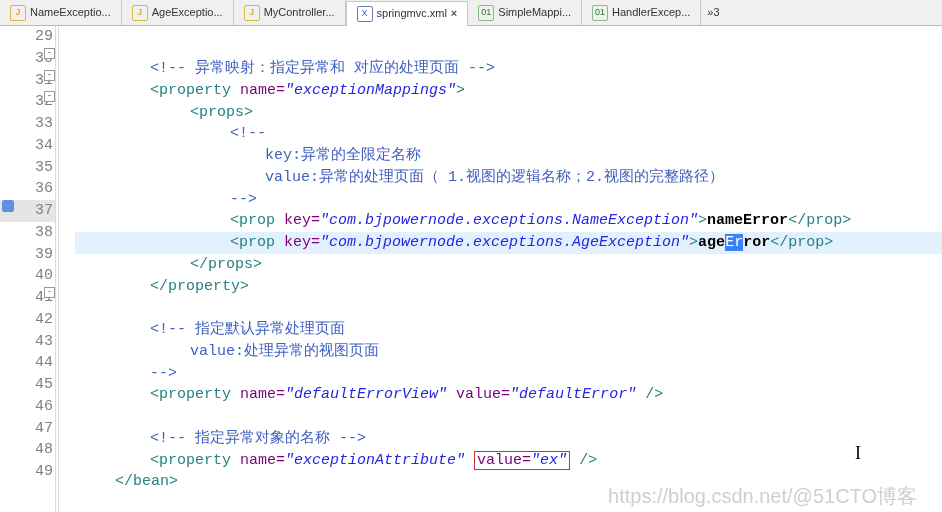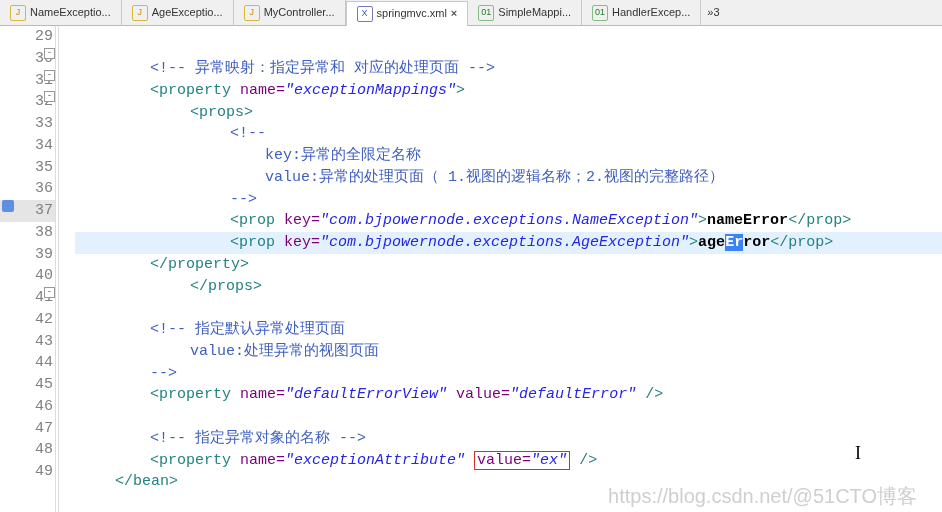--- a/index.html
+++ b/index.html
@@ -19,21 +19,21 @@
   .editor{display:flex;width:100%;}
   .gutter{width:55px;text-align:right;color:#808080;padding-right:10px;user-select:none;position:relative;}
   .gutter .ln{padding:0 2px;}
   .code{padding-left:10px;position:relative;flex:1;margin-top:32px;}
   .row{white-space:pre;}
   .pad1{padding-left:75px;} .pad2{padding-left:115px;} .pad3{padding-left:155px;}
   .pad4{padding-left:190px;}
   .tag{color:#248282;} .attr{color:#7c007c;} .str{color:#2525e6;font-style:italic;}
   .cmt{color:#3f5fbf;} .txt{color:#000;font-weight:bold;}
   .row.hl{background:#e3f1fe;}
-  .sel{background:#3b82f6;color:#fff;font-weight:bold;}
+  .sel{background:#3b82f6;color:#fff;font-weight:normal;}
   .boxed{border:1px solid #d03030;padding:0 2px;}
   .fold{position:absolute;left:44px;top:0;width:9px;height:9px;border:1px solid #989898;font-size:9px;
         line-height:8px;text-align:center;color:#6a6a6a;background:#fff;}
   .gwrap{position:relative;}
   .barL{position:absolute;left:55px;top:0;bottom:0;border-left:1px solid #dcdcdc;}
   .barL2{position:absolute;left:58px;top:0;bottom:0;border-left:1px solid #dcdcdc;}
   .gmark{position:absolute;left:2px;width:12px;height:12px;background:#5e8fe1;border-radius:2px;}
   .watermark{position:absolute;right:25px;bottom:4px;color:#cfcfcf;font-family:Arial;font-size:20px;}
   .cursor{position:absolute;top:382px;left:790px;font-family:serif;color:#000;font-size:18px;}
 </style>
@@ -148,22 +148,22 @@
  <div class="code">
   <div class="row pad1"><span class="cmt">&lt;!-- 异常映射：指定异常和 对应的处理页面 --&gt;</span></div>
   <div class="row pad1"><span class="tag">&lt;property</span><span class="attr"> name=</span><span class="str">"exceptionMappings"</span><span class="tag">&gt;</span></div>
   <div class="row pad2"><span class="tag">&lt;props&gt;</span></div>
   <div class="row pad3"><span class="cmt">&lt;!--</span></div>
   <div class="row pad4"><span class="cmt">key:异常的全限定名称</span></div>
   <div class="row pad4"><span class="cmt">value:异常的处理页面（ 1.视图的逻辑名称；2.视图的完整路径）</span></div>
   <div class="row pad3"><span class="cmt">--&gt;</span></div>
   <div class="row pad3"><span class="tag">&lt;prop</span><span class="attr"> key=</span><span class="str">"com.bjpowernode.exceptions.NameException"</span><span class="tag">&gt;</span><span class="txt">nameError</span><span class="tag">&lt;/prop&gt;</span></div>
   <div class="row hl pad3"><span class="tag">&lt;prop</span><span class="attr"> key=</span><span class="str">"com.bjpowernode.exceptions.AgeException"</span><span class="tag">&gt;</span><span class="txt">age</span><span class="sel">Er</span><span class="txt">ror</span><span class="tag">&lt;/prop&gt;</span></div>
+  <div class="row pad2"><span class="tag">&lt;/props&gt;</span></div>
   <div class="row pad1"><span class="tag">&lt;/property&gt;</span></div>
-  <div class="row pad2"><span class="tag">&lt;/props&gt;</span></div>
   <div class="row">&nbsp;</div>
   <div class="row pad1"><span class="cmt">&lt;!-- 指定默认异常处理页面</span></div>
   <div class="row pad2"><span class="cmt">value:处理异常的视图页面</span></div>
   <div class="row pad1"><span class="cmt">--&gt;</span></div>
   <div class="row pad1"><span class="tag">&lt;property</span> <span class="attr">name=</span><span class="str">"defaultErrorView"</span> <span class="attr">value=</span><span class="str">"defaultError"</span><span class="tag"> /&gt;</span></div>
   <div class="row">&nbsp;</div>
   <div class="row pad1"><span class="cmt">&lt;!-- 指定异常对象的名称 --&gt;</span></div>
   <div class="row pad1"><span class="tag">&lt;property</span> <span class="attr">name=</span><span class="str">"exceptionAttribute"</span> <span class="boxed"><span class="attr">value=</span><span class="str">"ex"</span></span><span class="tag"> /&gt;</span></div>
   <div class="row" style="padding-left:40px"><span class="tag">&lt;/bean&gt;</span></div>
   <div class="row">&nbsp;</div>

